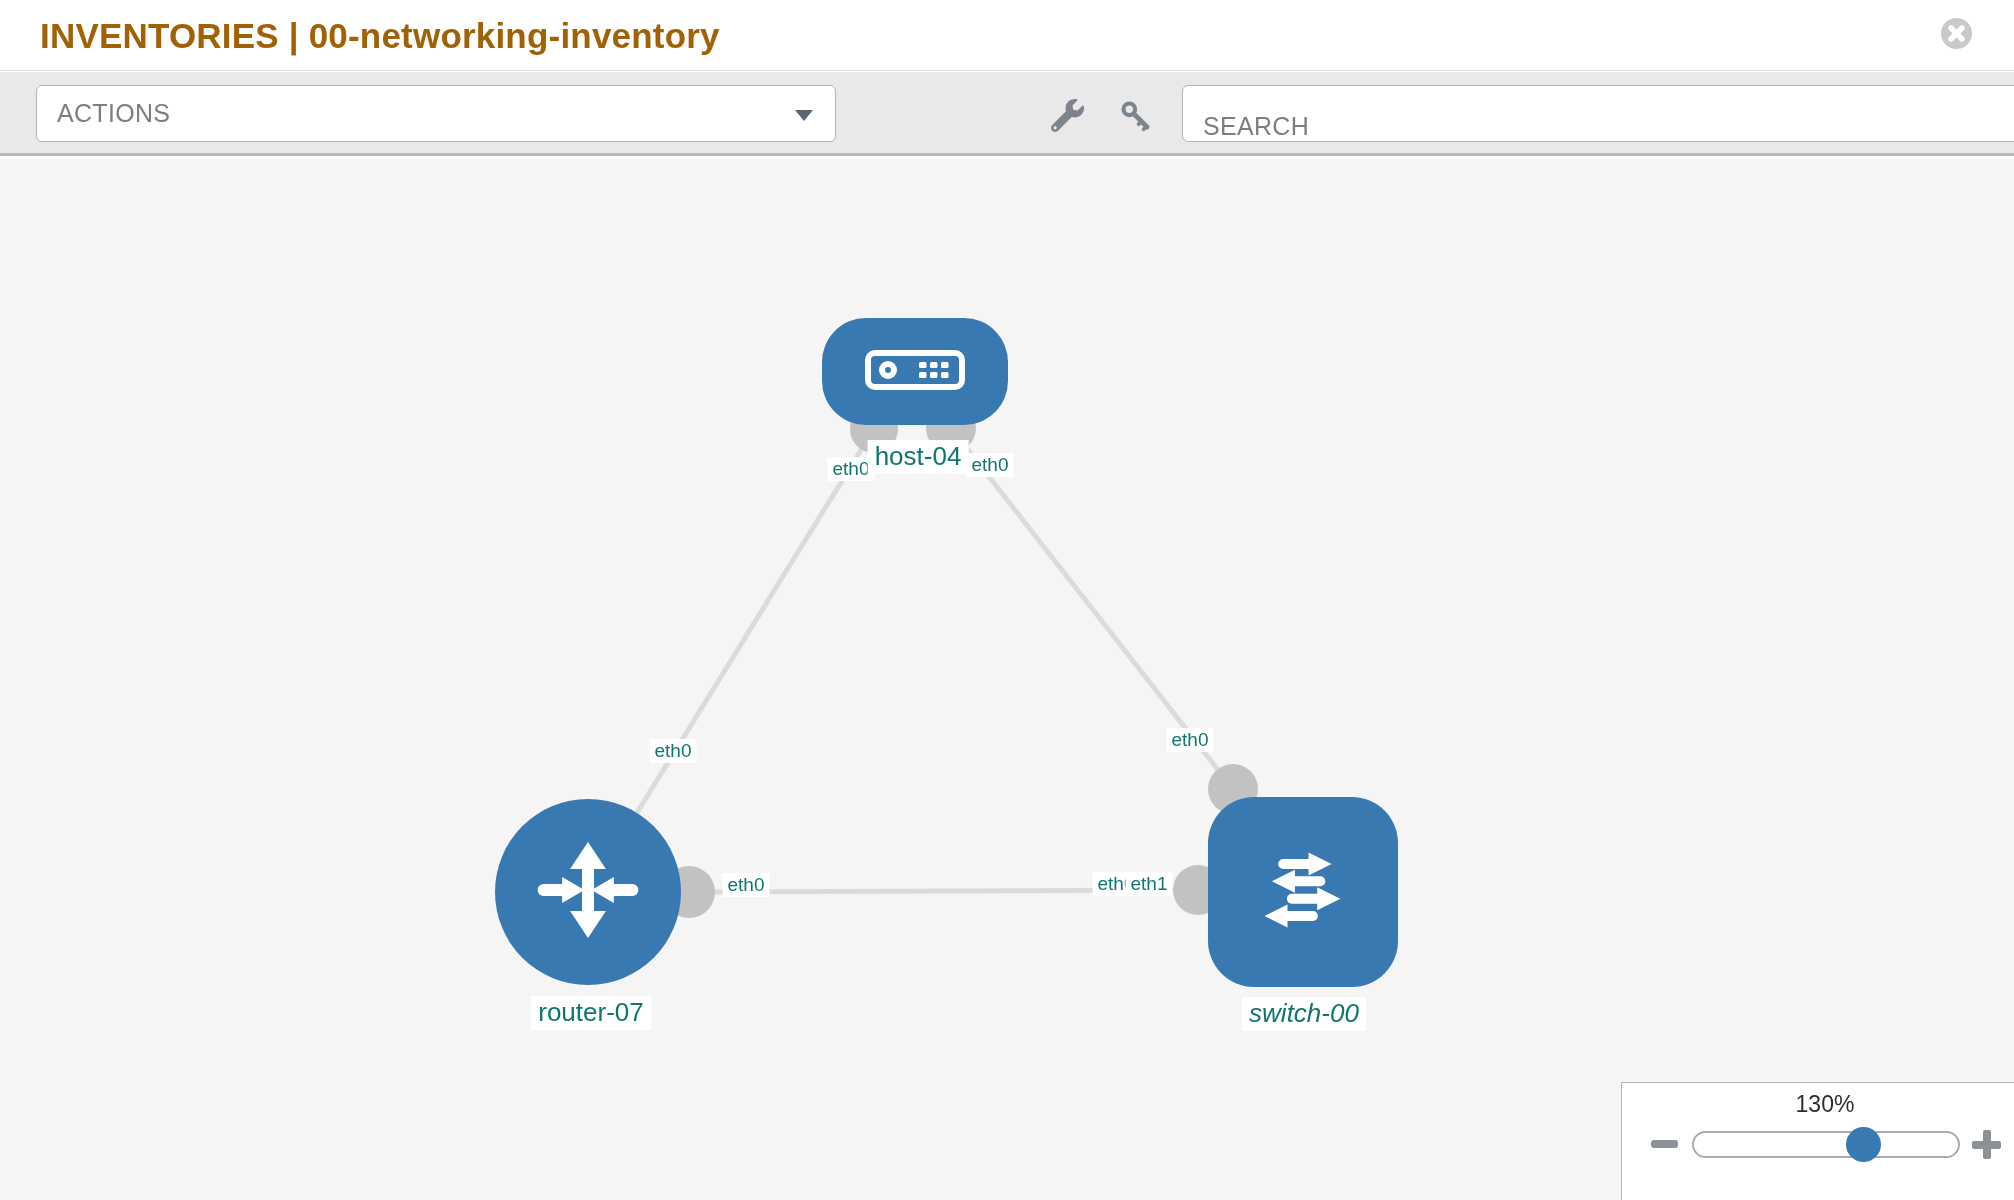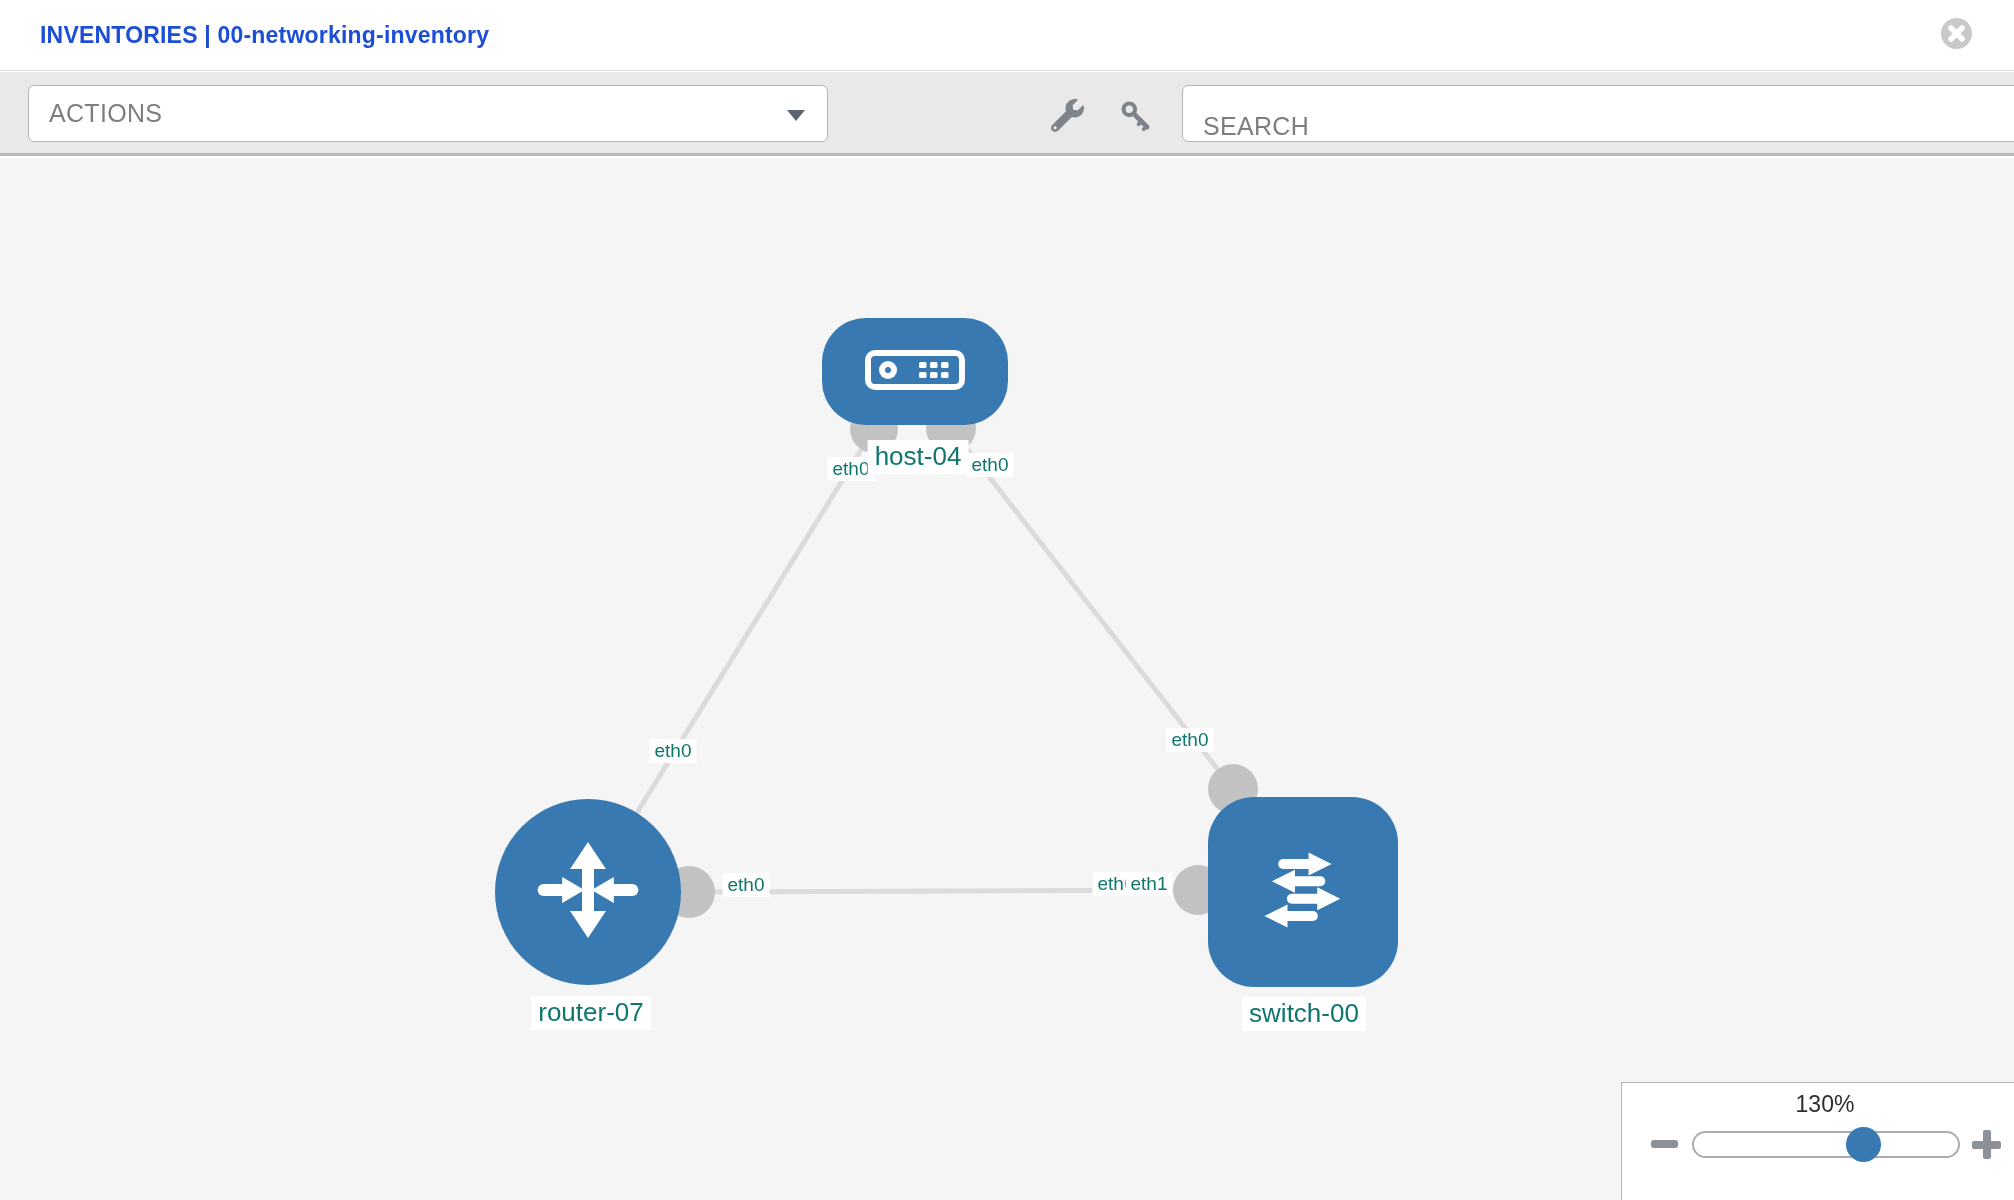--- a/index.html
+++ b/index.html
@@ -3,22 +3,22 @@
 <meta charset="utf-8">
 <style>
   * { margin:0; padding:0; box-sizing:border-box; }
   html,body { width:2014px; height:1200px; overflow:hidden;
     font-family:"Liberation Sans", sans-serif; background:#ffffff; }
 
   
   .header { position:absolute; left:0; top:0; width:2014px; height:71px;
     background:#ffffff; border-bottom:1px solid #e2e2e2; }
   .header-title { position:absolute; left:40px; top:0; height:71px;
-    display:flex; align-items:center; font-size:23px; font-weight:bold;
-    color:#1d4ed8; letter-spacing:0.2px; }
+    display:flex; align-items:center; font-size:35px; font-weight:bold;
+    color:#a16207; letter-spacing:0.2px; }
   .close-btn { position:absolute; left:1941px; top:18px; width:31px; height:31px; cursor:pointer; }
 
   
   .toolbar { position:absolute; left:0; top:72px; width:2014px; height:84px;
     background:#e9e9e9; border-bottom:3px solid #b9b9b9; }
   .select-box { position:absolute; top:13px; height:57px; background:#fff;
     border:1px solid #b3b3b3; border-radius:6px; display:flex; align-items:center;
     padding:0 20px; cursor:pointer; }
   .select-box .lbl { font-size:25px; color:#7e7e7e; letter-spacing:0.3px; }
   .chevron { position:absolute; right:22px; top:24px; width:0; height:0;
@@ -68,21 +68,21 @@
   <div class="header-title">INVENTORIES | 00-networking-inventory</div>
   <div class="close-btn">
     <svg width="31" height="31" viewBox="0 0 31 31">
       <circle cx="15.5" cy="15.5" r="15.5" fill="#c9c9c9"></circle>
       <path d="M10 10 L21 21 M21 10 L10 21" stroke="#ffffff" stroke-width="5.5" stroke-linecap="round"></path>
     </svg>
   </div>
 </div>
 
 <div class="toolbar">
-  <div class="select-box" style="left:28px; width:800px;">
+  <div class="select-box" style="left:36px; width:800px;">
     <span class="lbl">ACTIONS</span>
     <span class="chevron"></span>
   </div>
 
   <div class="tool-icon" style="left:1051px;">
     <svg width="33" height="33" viewBox="0 0 512 512">
       <path fill="#7d848b" d="M507.7 109.5c-2.2-9-13.5-12.1-20.1-5.5l-74.4 74.4-67.9-11.3-11.3-67.9 74.4-74.4c6.6-6.6 3.4-17.9-5.7-20.2C355.3-7.1 303.1 5.5 266.1 42.5c-39.6 39.6-50.5 97.1-34 147.2L18.7 402.8c-25 25-25 65.5 0 90.5s65.5 25 90.5 0l213.2-213.2c50.1 16.7 107.5 5.7 147.4-34.2 37.1-37.1 49.7-89.3 37.9-136.4zM64 472c-13.2 0-24-10.7-24-24 0-13.3 10.7-24 24-24s24 10.7 24 24c0 13.3-10.8 24-24 24z"></path>
     </svg>
   </div>
 
@@ -160,21 +160,21 @@
         <polygon points="79,57 62,48.5 62,65.5" stroke-width="1"></polygon>
         <path d="M58 71 H35" stroke-width="8" stroke-linecap="round"></path>
         <polygon points="20,71 37,62.5 37,79.5" stroke-width="1"></polygon>
       </g>
     </svg>
   </span>
 </div>
 
 <div class="chip node-label" style="left:918px; top:457px;">host-04</div>
 <div class="chip node-label" style="left:591px; top:1013px;">router-07</div>
-<div class="chip node-label" style="left:1304px; top:1014px;">switch-00</div>
+<div class="chip node-label" style="left:1304px; top:1014px;font-style:italic;">switch-00</div>
 
 <div class="chip if-label" style="left:851px;  top:469px;">eth0</div>
 <div class="chip if-label" style="left:990px;  top:465px;">eth0</div>
 <div class="chip if-label" style="left:673px;  top:751px;">eth0</div>
 <div class="chip if-label" style="left:1190px; top:740px;">eth0</div>
 <div class="chip if-label" style="left:746px;  top:885px;">eth0</div>
 <div class="chip if-label" style="left:1116px; top:884px;">eth0</div>
 <div class="chip if-label if-over" style="left:1149px; top:884px;">eth1</div>
 
 <div class="zoom-panel">

